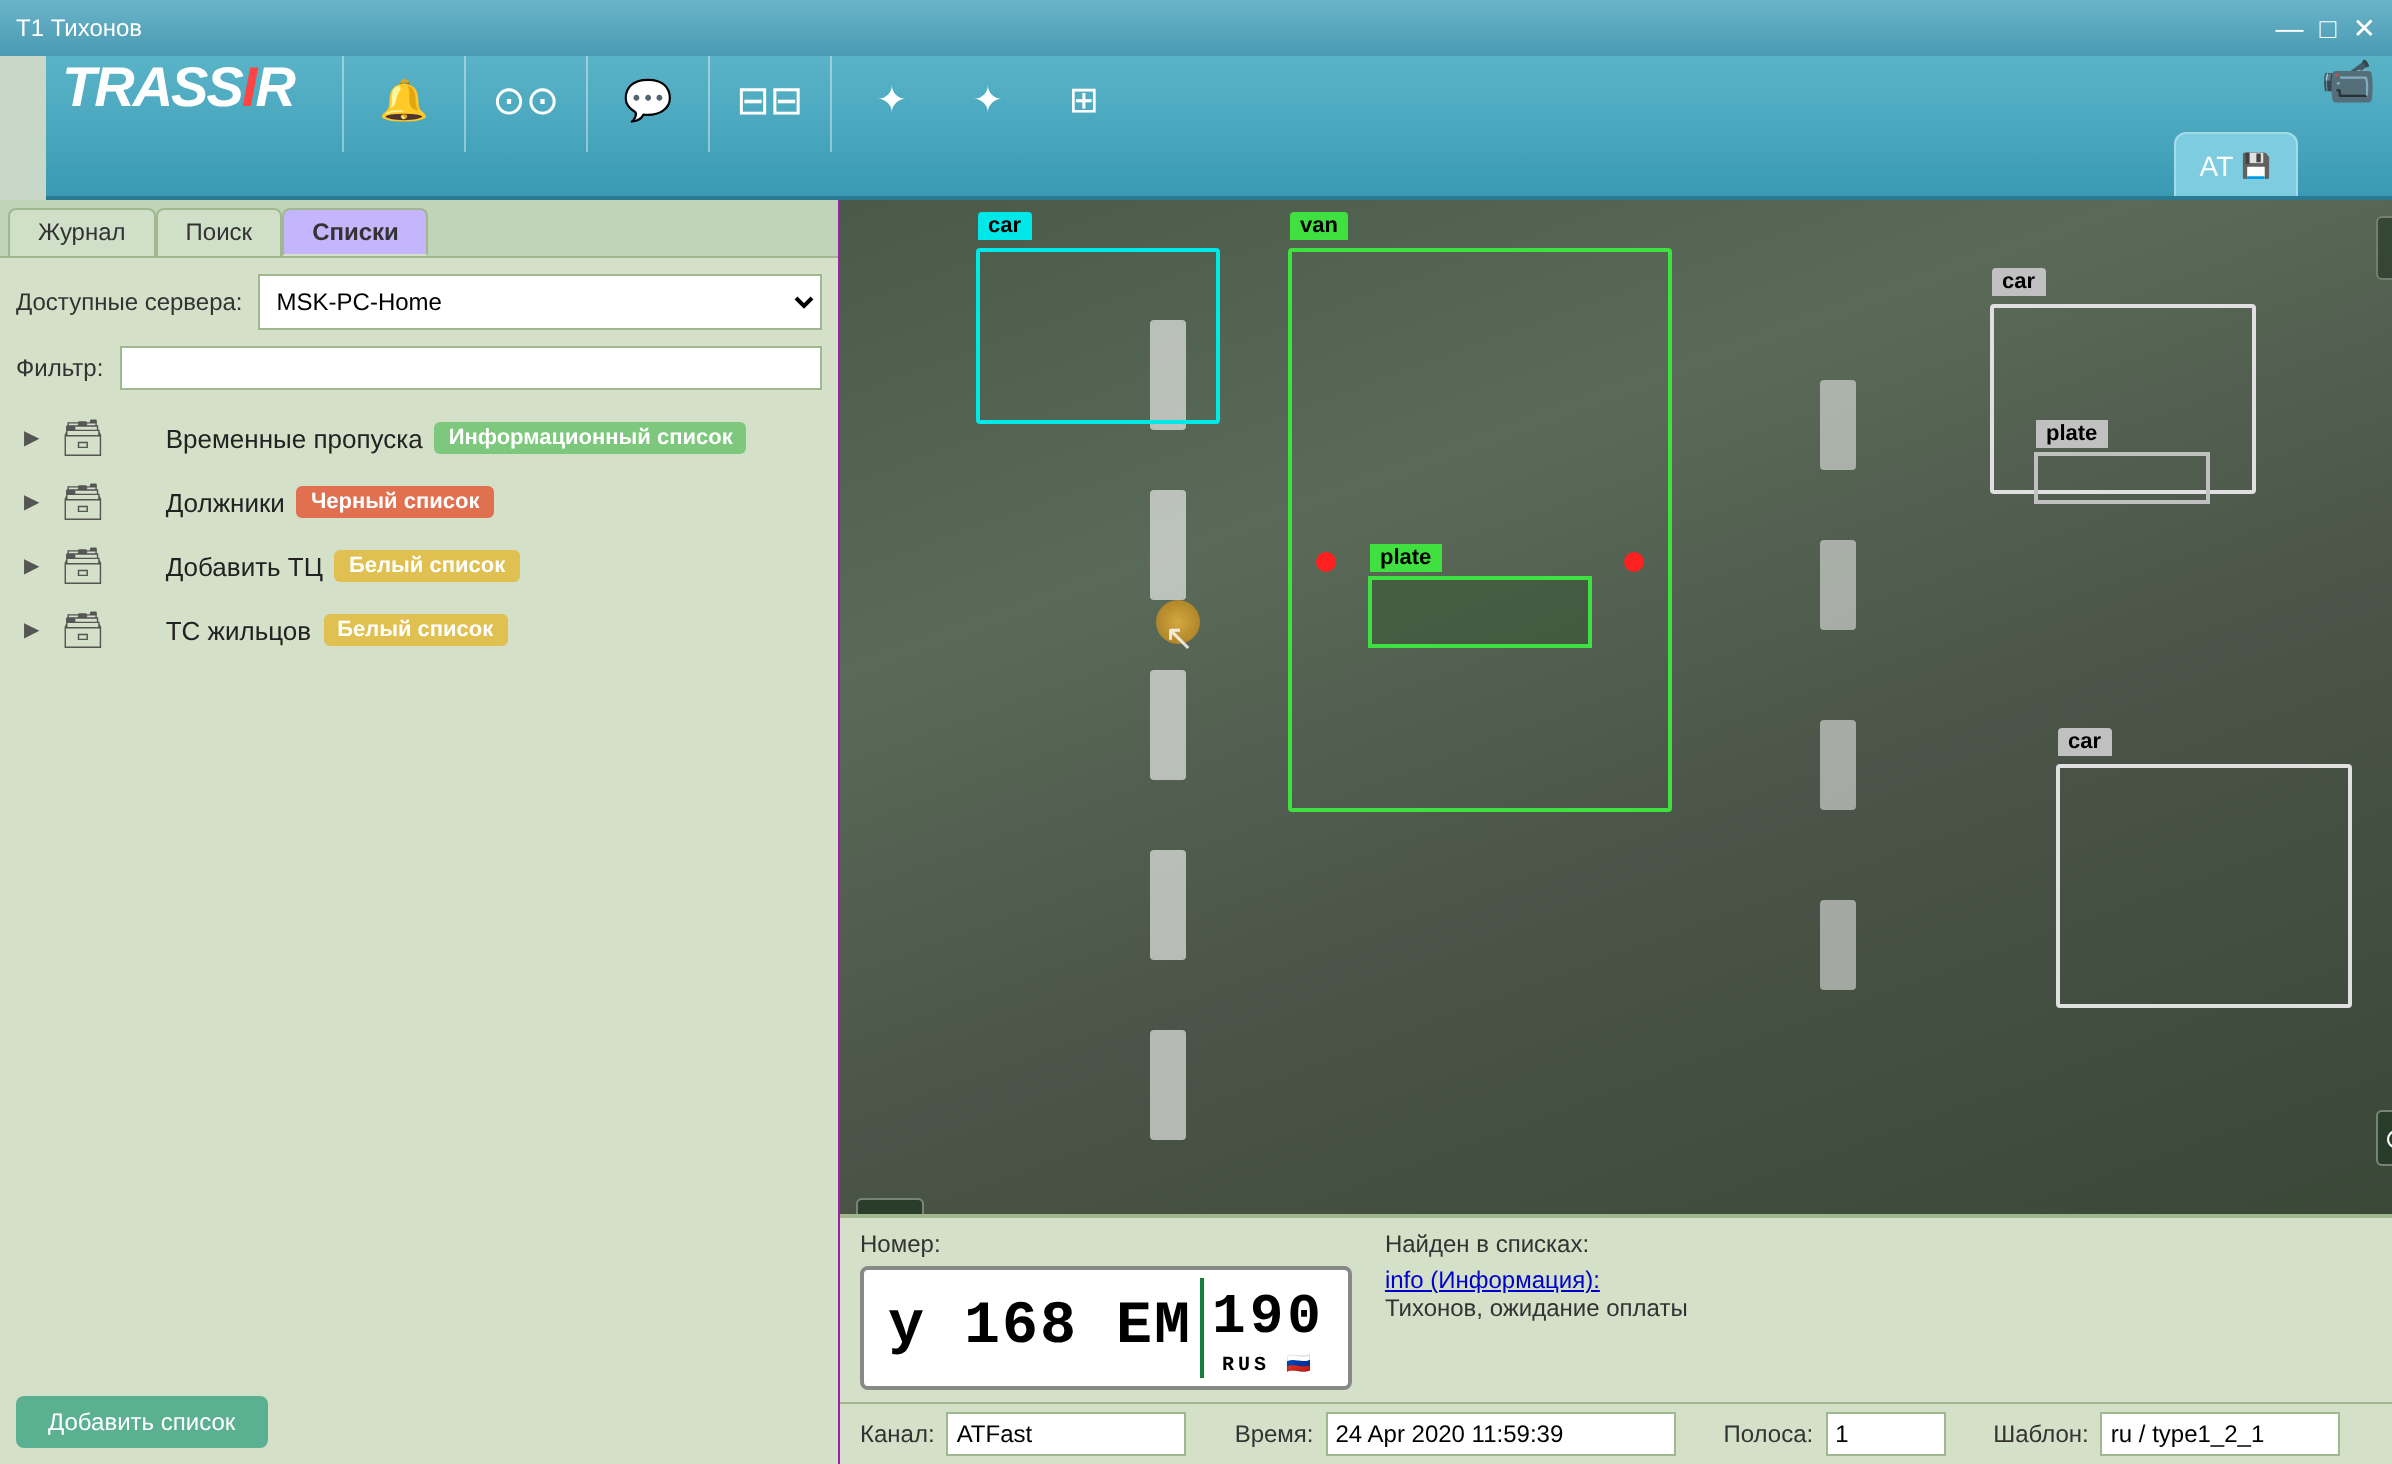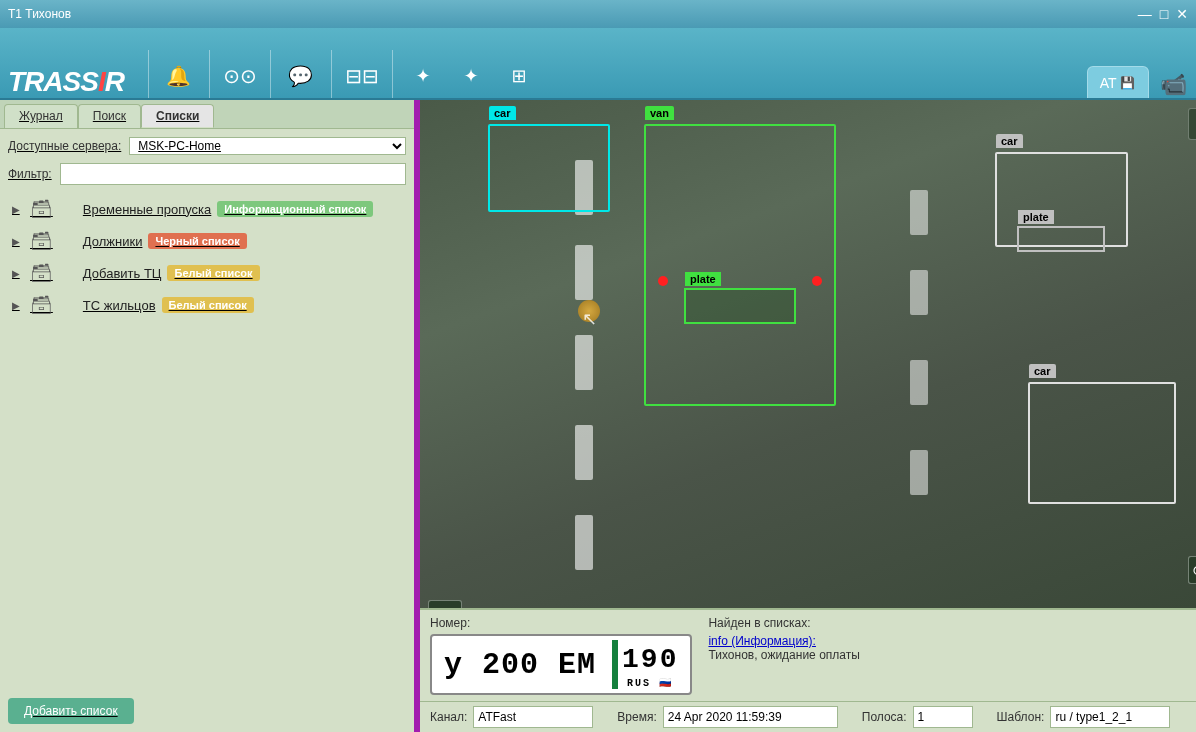--- a/index.html
+++ b/index.html
@@ -34,24 +34,25 @@
       cursor: pointer;
       font-size: 14px;
       color: white;
     }
 
     
     #toolbar {
       background: linear-gradient(to bottom, #5ab4c8, #3a9ab4);
       height: 72px;
       display: flex;
-      align-items: flex-end;
+      align-items: flex-start;
       padding: 0 8px;
       gap: 4px;
       border-bottom: 2px solid #2a7a94;
+      margin-left: 23px;
     }
     #logo {
       color: white;
       font-size: 28px;
       font-weight: bold;
       font-style: italic;
       margin-right: 16px;
       letter-spacing: -1px;
     }
     #logo span.trassir-r {
@@ -113,45 +114,44 @@
       display: flex;
       height: calc(732px - 28px - 72px);
       background: #c8d8c8;
     }
 
     
     #left-panel {
       width: 420px;
       min-width: 420px;
       background: #d4e0c8;
-      border-right: 6px solid #a21caf;
+      border-right: 1px solid #a21caf;
       display: flex;
       flex-direction: column;
-      text-decoration: underline;
     }
 
     
     #sub-tabs {
       display: flex;
       background: #c0d4b8;
       border-bottom: 1px solid #a0b890;
       padding: 4px 4px 0 4px;
     }
     .sub-tab {
       padding: 4px 14px;
       cursor: pointer;
       border-radius: 4px 4px 0 0;
       font-size: 12px;
       border: 1px solid #a0b890;
       border-bottom: none;
       background: #d0e0c8;
       color: #333;
     }
     .sub-tab.active {
-      background: #e5e5e5;
+      background: #c4b5fd;
       font-weight: bold;
       border-bottom: 1px solid #d4e0c8;
     }
 
     
     #left-content {
       padding: 8px;
       flex: 1;
       overflow-y: auto;
     }
@@ -169,21 +169,21 @@
     .field-input {
       flex: 1;
       height: 22px;
       border: 1px solid #a0b890;
       background: white;
       font-size: 12px;
       padding: 0 4px;
     }
     .field-select {
       flex: 1;
-      height: 18px;
+      height: 28px;
       border: 1px solid #a0b890;
       background: white;
       font-size: 12px;
       padding: 0 4px;
     }
 
     
     .list-item {
       display: flex;
       align-items: center;
@@ -510,22 +510,22 @@
           <div class="overlay-btn" style="width:32px; height:28px; font-size:12px;">28</div>
           <div class="overlay-btn" style="width:32px; height:28px; font-size:14px;">⊙⊙</div>
         </div>
       </div>
     </div>
 
     <div id="info-panel">
       <div id="plate-section">
         <span id="plate-number-label">Номер:</span>
         <div id="plate-number-display">
-          <span style="font-size:30px; font-weight:bold; font-family:'Courier New',monospace; letter-spacing:1px;">у 200 ЕМ</span>
-          <span style="margin-left:16px; border-left:6px solid #15803d; padding-left:4px;">
+          <span style="font-size:30px; font-weight:bold; font-family:'Courier New',monospace; letter-spacing:1px;">у 168 ЕМ</span>
+          <span style="margin-left:4px; border-left:2px solid #15803d; padding-left:4px;">
             <span style="font-size:28px; font-weight:bold;">190</span>
             <span style="font-size:10px; display:block; text-align:center;">RUS 🇷🇺</span>
           </span>
         </div>
       </div>
       <div id="found-in-lists">
         <div class="section-label">Найден в списках:</div>
         <div class="found-link">info (Информация):</div>
         <div style="font-size:12px; color:#333;">Тихонов, ожидание оплаты</div>
       </div>

